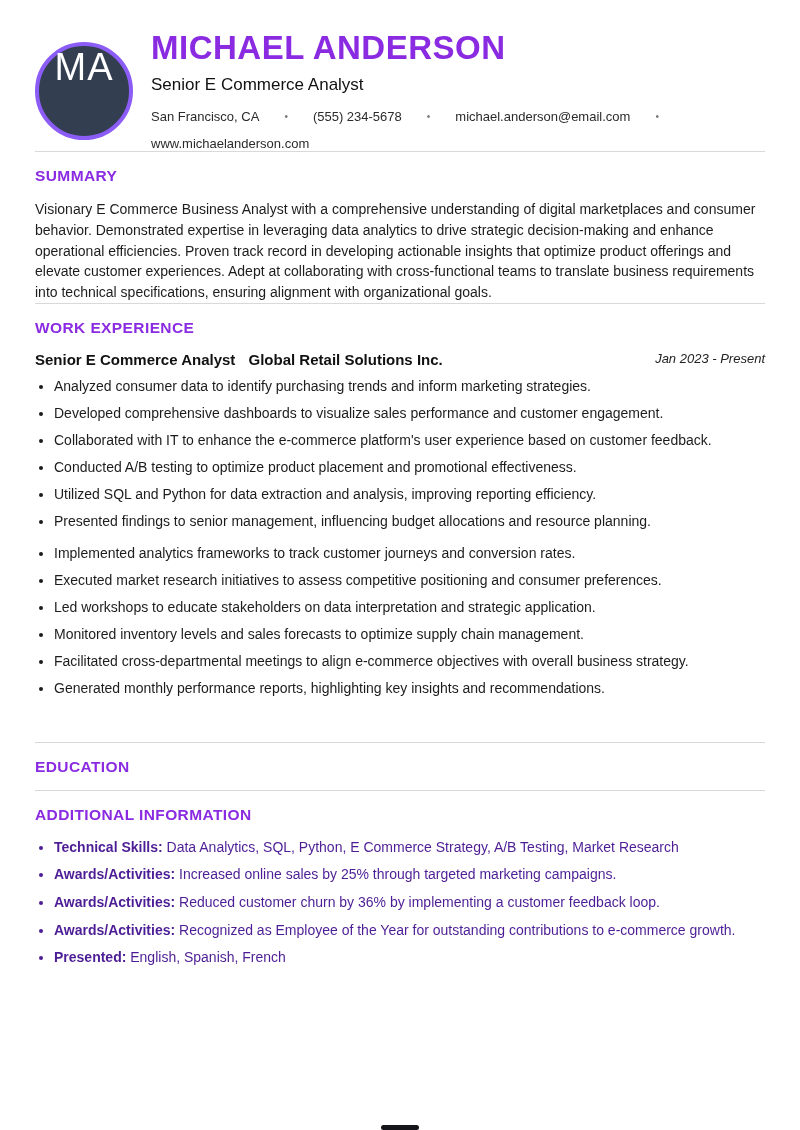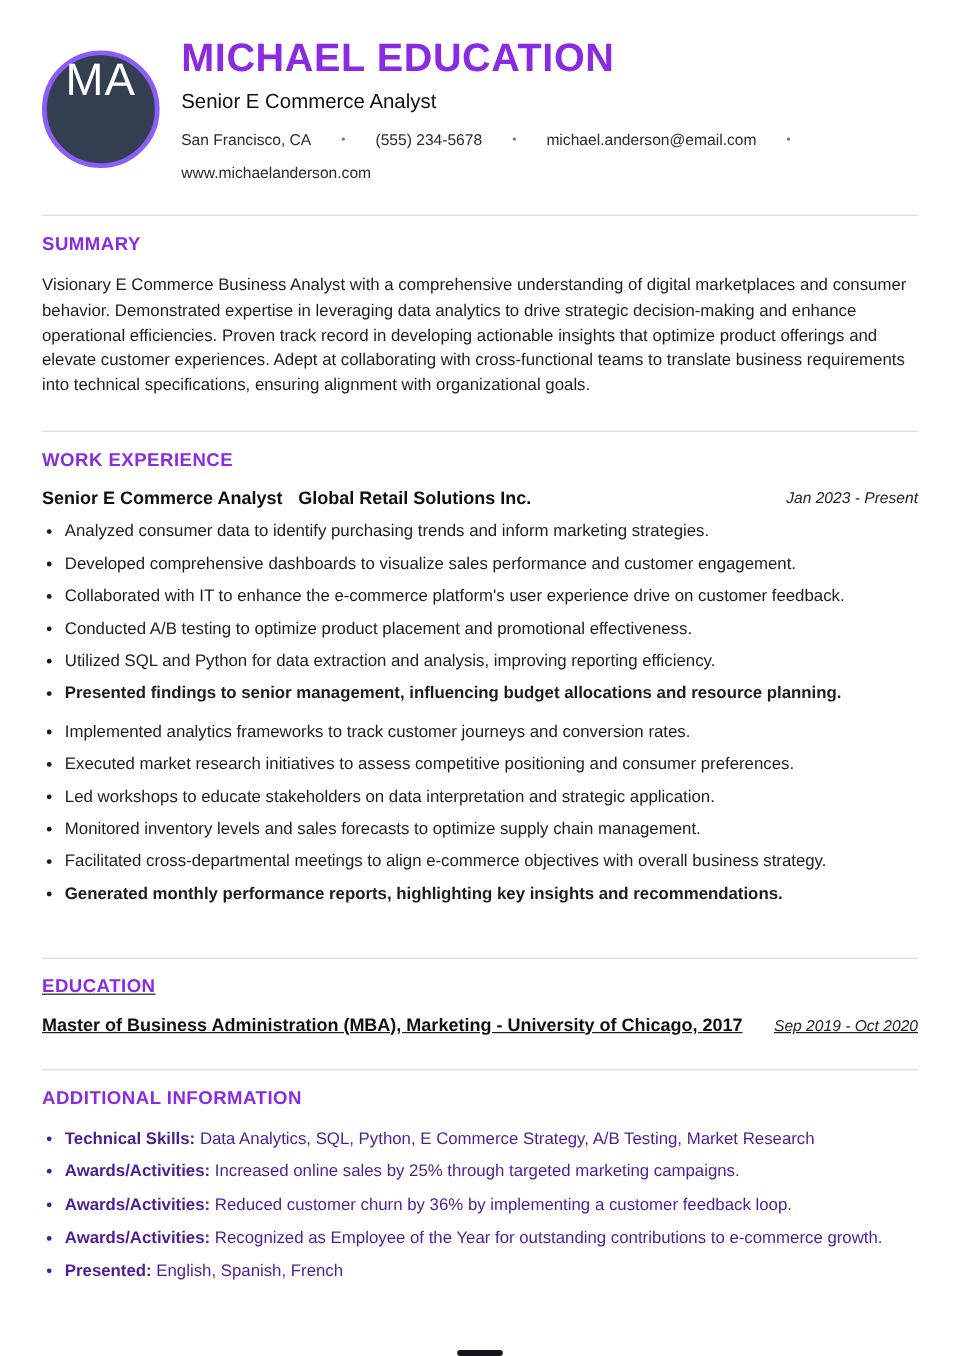--- a/index.html
+++ b/index.html
@@ -58,22 +58,22 @@
     gap: 12px;
   }
   .contact-row .dot {
     color: #777777;
     font-size: 10px;
     margin: 0 13px;
   }
   .contact-row a { color: #2b2b2b; text-decoration: none; }
 
   
-  .section { margin-top: 28px; }
-  .section.education-section { margin-top: 44px; text-decoration: underline; }
+  .section { }
+  .section.education-section { margin-top: 44px; }
   .divider {
     border: none;
     border-top: 1px solid #d9d9d9;
     margin: 0 0 15px 0;
   }
   .section-heading {
     color: #8a2be2;
     font-size: 15.5px;
     font-weight: 700;
     letter-spacing: 0.4px;
@@ -105,21 +105,21 @@
   ul.bullets {
     margin: 9px 0 0 0;
     padding-left: 19px;
   }
   ul.bullets li {
     font-size: 14px;
     line-height: 1.32;
     margin-bottom: 8.5px;
     color: #1c1c1c;
   }
-  ul.bullets li:last-child { margin-bottom: 0; font-weight: bold; }
+  ul.bullets li:last-child { margin-bottom: 0; }
 
   
   .edu-row {
     display: flex;
     justify-content: space-between;
     align-items: baseline;
     margin-top: 6px;
   }
   .edu-degree { font-size: 15px; font-weight: 700; color: #111111; }
 
@@ -151,21 +151,21 @@
 </head>
 <body>
 
 <div class="page">
 
   <div class="header">
     <div class="avatar">
       <span>MA</span>
     </div>
     <div class="header-text">
-      <h1 class="name">MICHAEL EDUCATION</h1>
+      <h1 class="name">MICHAEL ANDERSON</h1>
       <div class="job-title">Senior E Commerce Analyst</div>
       <div class="contact-row">
         <span>San Francisco, CA</span>
         <span class="dot">•</span>
         <span>(555) 234-5678</span>
         <span class="dot">•</span>
         <a href="#">michael.anderson@email.com</a>
         <span class="dot">•</span>
         <a href="#">www.michaelanderson.com</a>
       </div>
@@ -186,21 +186,21 @@
       <div class="job-header">
         <div class="job-name">
           <span class="role">Senior E Commerce Analyst</span>
           <span class="company">Global Retail Solutions Inc.</span>
         </div>
         <div class="job-dates">Jan 2023 - Present</div>
       </div>
       <ul class="bullets">
         <li>Analyzed consumer data to identify purchasing trends and inform marketing strategies.</li>
         <li>Developed comprehensive dashboards to visualize sales performance and customer engagement.</li>
-        <li>Collaborated with IT to enhance the e-commerce platform's user experience drive on customer feedback.</li>
+        <li>Collaborated with IT to enhance the e-commerce platform's user experience based on customer feedback.</li>
         <li>Conducted A/B testing to optimize product placement and promotional effectiveness.</li>
         <li>Utilized SQL and Python for data extraction and analysis, improving reporting efficiency.</li>
         <li>Presented findings to senior management, influencing budget allocations and resource planning.</li>
       </ul>
     </div>
 
     <div class="job">
       <ul class="bullets">
         <li>Implemented analytics frameworks to track customer journeys and conversion rates.</li>
         <li>Executed market research initiatives to assess competitive positioning and consumer preferences.</li>
@@ -208,24 +208,20 @@
         <li>Monitored inventory levels and sales forecasts to optimize supply chain management.</li>
         <li>Facilitated cross-departmental meetings to align e-commerce objectives with overall business strategy.</li>
         <li>Generated monthly performance reports, highlighting key insights and recommendations.</li>
       </ul>
     </div>
   </div>
 
   <div class="section education-section">
     <hr class="divider">
     <h2 class="section-heading">EDUCATION</h2>
-    <div class="edu-row">
-      <div class="edu-degree">Master of Business Administration (MBA), Marketing - University of Chicago, 2017</div>
-      <div class="job-dates">Sep 2019 - Oct 2020</div>
-    </div>
   </div>
 
   <div class="section">
     <hr class="divider">
     <h2 class="section-heading">ADDITIONAL INFORMATION</h2>
     <ul class="additional">
       <li><strong>Technical Skills:</strong> <span>Data Analytics, SQL, Python, E Commerce Strategy, A/B Testing, Market Research</span></li>
       <li><strong>Awards/Activities:</strong> <span>Increased online sales by 25% through targeted marketing campaigns.</span></li>
       <li><strong>Awards/Activities:</strong> <span>Reduced customer churn by 36% by implementing a customer feedback loop.</span></li>
       <li><strong>Awards/Activities:</strong> <span>Recognized as Employee of the Year for outstanding contributions to e-commerce growth.</span></li>

